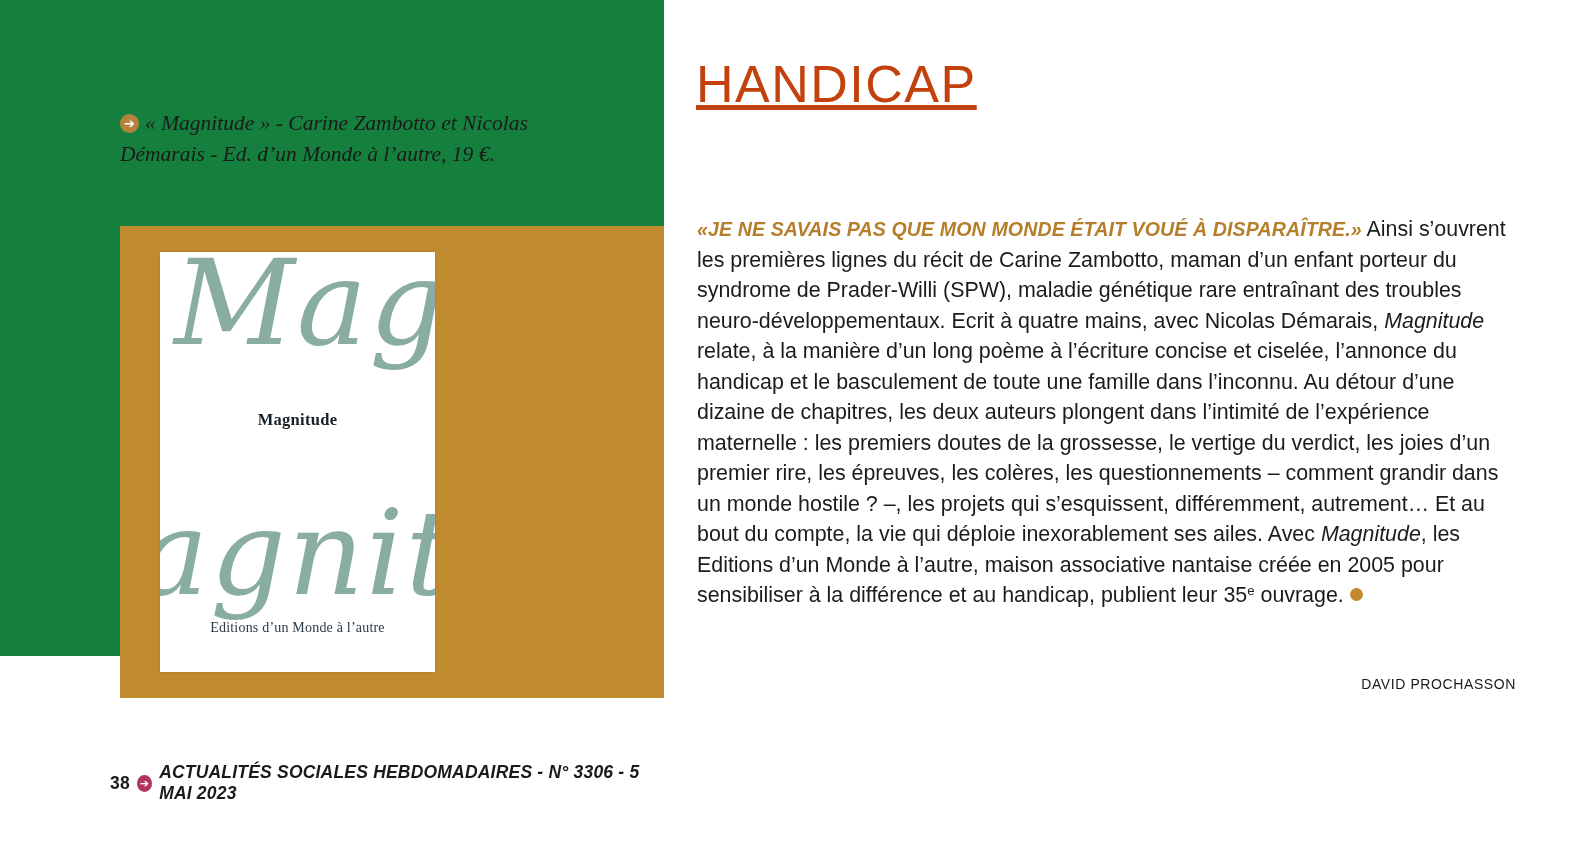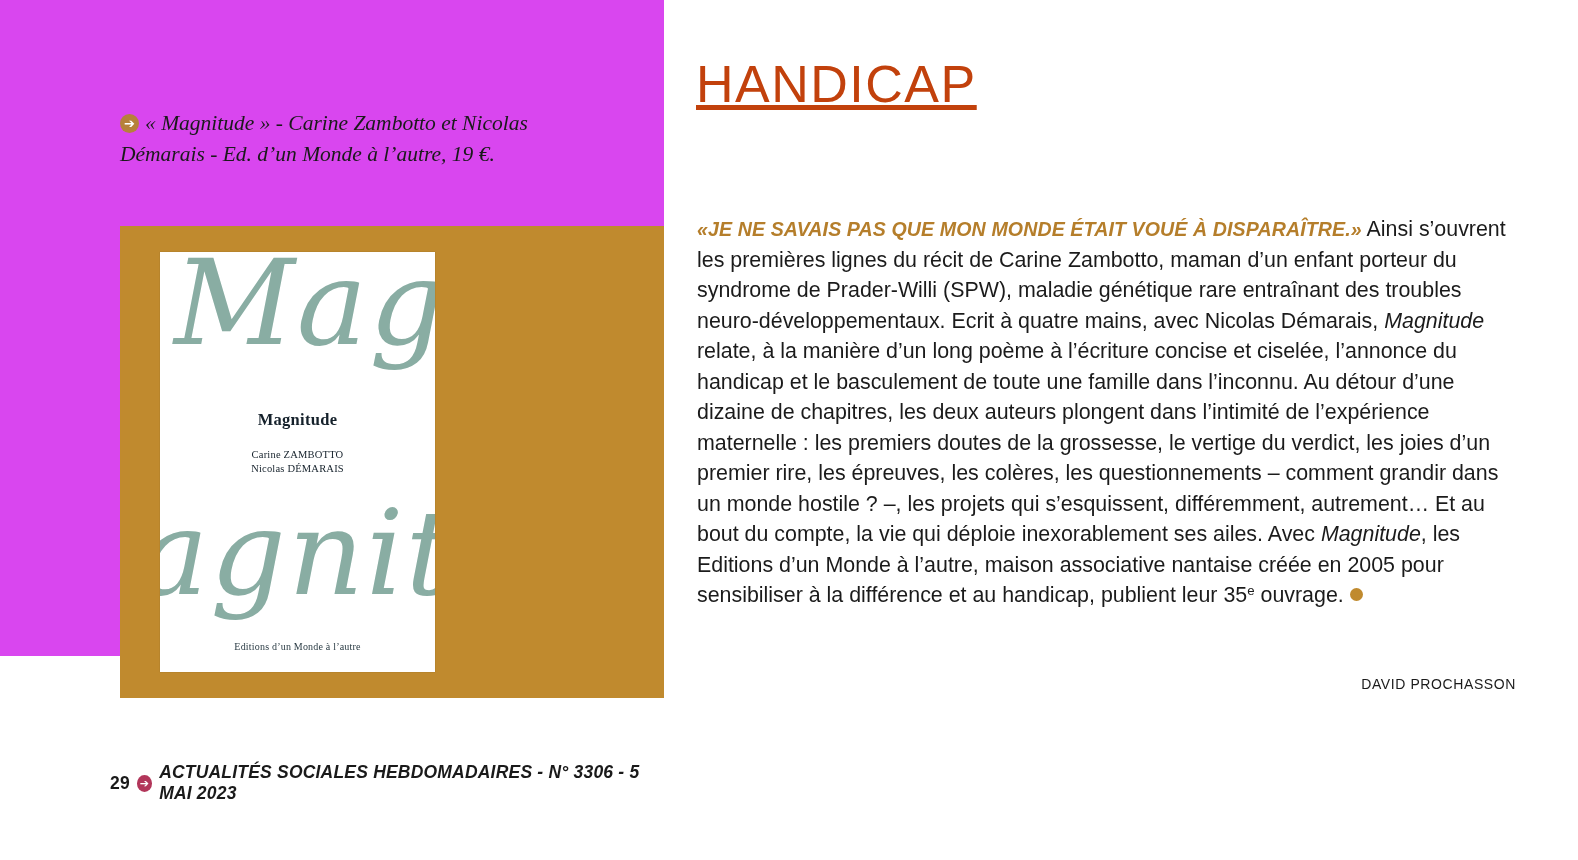--- a/index.html
+++ b/index.html
@@ -19,21 +19,21 @@
     height: 860px;
     background: #ffffff;
   }
   
   .left-col {
     position: absolute;
     left: 0;
     top: 0;
     width: 664px;
     height: 656px;
-    background: #d946ef;
+    background: #15803d;
   }
   .caption {
     position: absolute;
     left: 120px;
     top: 108px;
     width: 480px;
     font-family: "Liberation Serif", serif;
     font-style: italic;
     font-size: 21.5px;
     line-height: 1.42;
@@ -112,24 +112,24 @@
     font-family: "Liberation Serif", serif;
     font-size: 10.5px;
     line-height: 1.35;
     color: #15212b;
     letter-spacing: .2px;
   }
   .book-pub {
     position: absolute;
     left: 0;
     right: 0;
-    bottom: 20px;
-    text-align: center;
-    font-family: "Liberation Serif", serif;
-    font-size: 10px;
+    bottom: 36px;
+    text-align: center;
+    font-family: "Liberation Serif", serif;
+    font-size: 14px;
     color: #2a3b44;
     letter-spacing: .2px;
   }
   
   .footer {
     position: absolute;
     left: 110px;
     top: 762px;
     display: flex;
     align-items: center;
@@ -233,30 +233,26 @@
 
     <div class="caption">
       <span class="arrow-ic">➔</span><span>« Magnitude » - Carine Zambotto et Nicolas Démarais - Ed. d’un Monde à l’autre, 19 €.</span>
     </div>
 
     <div class="cover-frame">
       <div class="book">
         <div class="script-big script-top">Magn</div>
         <div class="script-big script-bottom">agnitu</div>
         <div class="book-title">Magnitude</div>
-        <div class="book-authors">
-          <div>Carine ZAMBOTTO</div>
-          <div>Nicolas DÉMARAIS</div>
-        </div>
         <div class="book-pub">Editions d’un Monde à l’autre</div>
       </div>
     </div>
 
     <div class="footer">
-      <span class="page-num">29</span>
+      <span class="page-num">38</span>
       <span class="arrow-ic">➔</span>
       <span class="footer-text">ACTUALITÉS SOCIALES HEBDOMADAIRES - N° 3306 - 5 MAI 2023</span>
     </div>
   </div>
 
   <div class="right-col">
     <div class="kicker">HANDICAP</div>
 
     <div class="body-block">
       <span class="lede">«JE NE SAVAIS PAS QUE MON MONDE ÉTAIT VOUÉ À DISPARAÎTRE.»</span>

